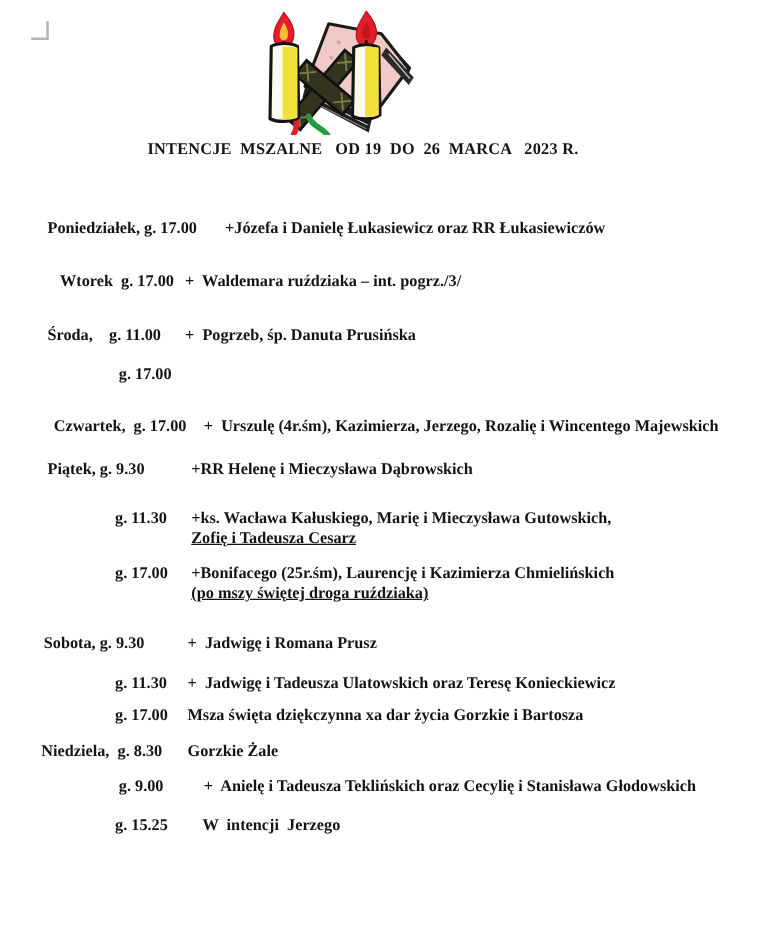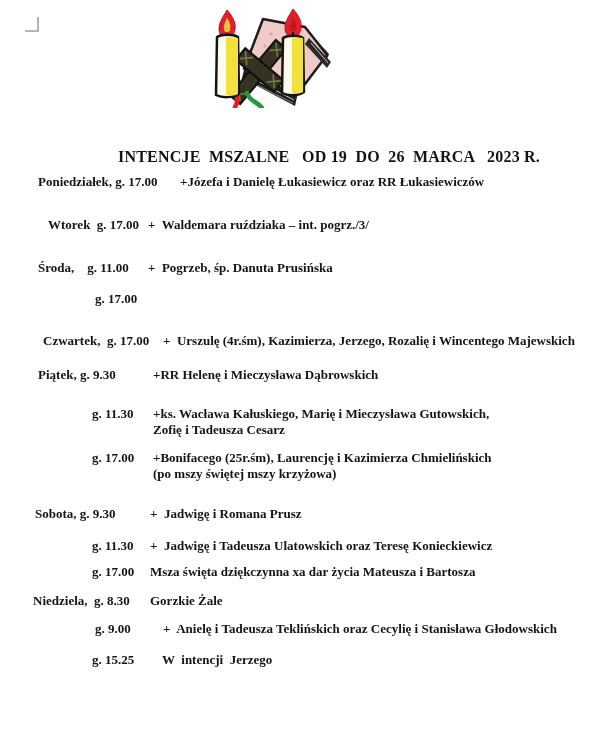--- a/index.html
+++ b/index.html
@@ -9,25 +9,25 @@
     font-weight:bold;color:#141414;
     -webkit-font-smoothing:antialiased;
   }
   .corner-mark{
     position:absolute;left:25px;top:17px;width:12px;height:13px;
     border-right:2px solid #b4b4b4;border-bottom:2px solid #b4b4b4;
   }
   .clipart{position:absolute;left:205px;top:6px;width:130px;height:102px;}
   .doc-title{
     position:absolute;left:118px;top:110px;
-    font-size:16px;line-height:18px;letter-spacing:0.2px;white-space:pre;margin-top:38px;
+    font-size:13px;line-height:18px;letter-spacing:0.2px;white-space:pre;
   }
   .line{position:absolute;left:0;width:512px;height:16px;font-size:13px;line-height:16px;}
   .cell{position:absolute;top:0;white-space:pre;}
-  .cell.l2{top:16px;}
+  .cell.l2{top:16px;text-decoration:underline;}
 </style>
 </head>
 <body>
 
 <div class="corner-mark"></div>
 
 <svg class="clipart" viewBox="0 0 130 102" xmlns="http://www.w3.org/2000/svg">
 
   <g>
     <path d="M39,64 L92,91 L90,100 L37,72 Z" fill="#1e1e1e"></path>
@@ -116,36 +116,36 @@
 
 <div class="line" style="top:406px">
   <span class="cell" style="left:92px">g. 11.30</span>
   <span class="cell" style="left:153px">+ks. Wacława Kałuskiego, Marię i Mieczysława Gutowskich,</span>
   <span class="cell l2" style="left:153px">Zofię i Tadeusza Cesarz</span>
 </div>
 
 <div class="line" style="top:450px">
   <span class="cell" style="left:92px">g. 17.00</span>
   <span class="cell" style="left:153px">+Bonifacego (25r.śm), Laurencję i Kazimierza Chmielińskich</span>
-  <span class="cell l2" style="left:153px">(po mszy świętej mszy krzyżowa)</span>
+  <span class="cell l2" style="left:153px">(po mszy świętej droga ruździaka)</span>
 </div>
 
 <div class="line" style="top:506px">
   <span class="cell" style="left:35px">Sobota, g. 9.30</span>
   <span class="cell" style="left:150px">+  Jadwigę i Romana Prusz</span>
 </div>
 
 <div class="line" style="top:538px">
   <span class="cell" style="left:92px">g. 11.30</span>
   <span class="cell" style="left:150px">+  Jadwigę i Tadeusza Ulatowskich oraz Teresę Konieckiewicz</span>
 </div>
 
 <div class="line" style="top:564px">
   <span class="cell" style="left:92px">g. 17.00</span>
-  <span class="cell" style="left:150px">Msza święta dziękczynna xa dar życia Mateusza i Bartosza</span>
+  <span class="cell" style="left:150px">Msza święta dziękczynna xa dar życia Gorzkie i Bartosza</span>
 </div>
 
 <div class="line" style="top:593px">
   <span class="cell" style="left:33px">Niedziela,  g. 8.30</span>
   <span class="cell" style="left:150px">Gorzkie Żale</span>
 </div>
 
 <div class="line" style="top:621px">
   <span class="cell" style="left:95px">g. 9.00</span>
   <span class="cell" style="left:163px">+  Anielę i Tadeusza Teklińskich oraz Cecylię i Stanisława Głodowskich</span>

